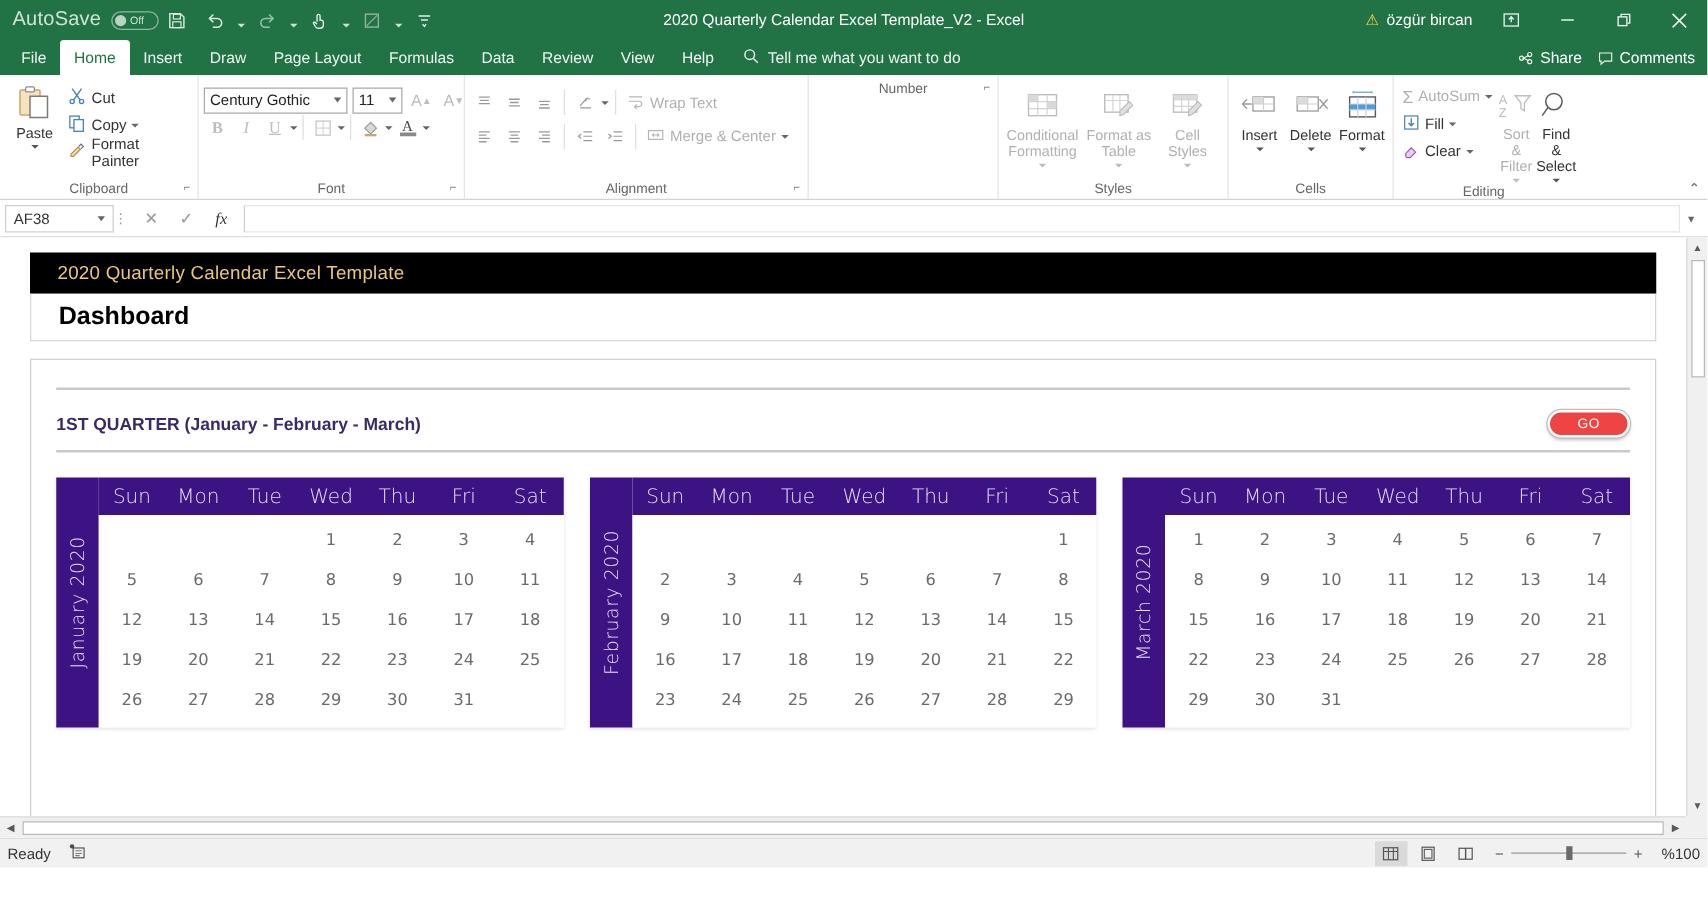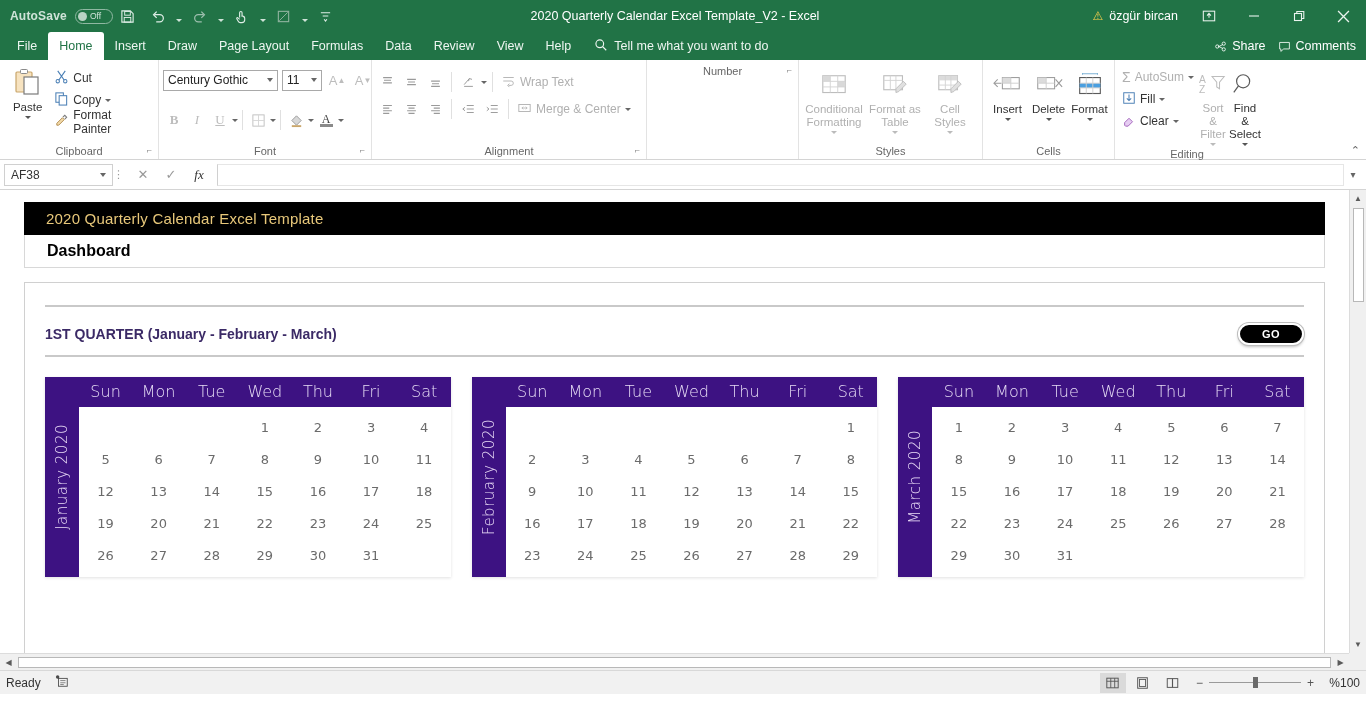--- a/index.html
+++ b/index.html
@@ -9,21 +9,21 @@
     font-family: "Liberation Sans", sans-serif;
     background: #fff;
   }
 
   
   .titlebar {
     height: 32px; background: #217346; position: relative;
     display: flex; align-items: center; color: #fff;
   }
   .qat { display: flex; align-items: center; gap: 0; padding-left: 10px; }
-  .autosave-label { font-size: 12px; color: #cfe3d8; margin-right: 8px; letter-spacing: .2px; font-weight: bold; }
+  .autosave-label { font-size: 16px; color: #cfe3d8; margin-right: 8px; letter-spacing: .2px; }
   .toggle {
     width: 38px; height: 15px; border-radius: 8px; border: 1px solid #8fb8a2;
     display: flex; align-items: center; padding: 0 2px; gap: 3px;
   }
   .toggle .knob { width: 9px; height: 9px; border-radius: 50%; background: #b9d3c5; }
   .toggle .offtxt { font-size: 8.5px; color: #cfe3d8; }
   .qat-btn {
     width: 30px; height: 26px; display: flex; align-items: center; justify-content: center;
     color: #dfeee7;
   }
@@ -100,21 +100,21 @@
     display: flex; align-items: center; padding: 0 4px; font-size: 12px; color: #555;
   }
   .collapse-ribbon { position: absolute; right: 6px; bottom: 2px; font-size: 11px; color: #666; }
 
   
   .formula-row {
     height: 30px; background: #fff; display: flex; align-items: center;
     border-bottom: 1px solid #d4d4d4; padding: 0 4px;
   }
   .namebox {
-    width: 109px; height: 22px; border: 1px solid #d0d0d0; background: #fff;
+    width: 87px; height: 22px; border: 1px solid #d0d0d0; background: #fff;
     display: flex; align-items: center; padding: 0 6px; font-size: 12px; color: #333;
   }
   .fx-group { display: flex; align-items: center; gap: 0; margin-left: 6px; }
   .fx-btn { width: 28px; height: 22px; display: flex; align-items: center; justify-content: center; font-size: 13px; color: #999; }
   .fx-btn.fx { color: #333; font-style: italic; font-family: "Liberation Serif", serif; }
   .fbar {
     flex: 1; height: 22px; border: 1px solid #e6e6e6; border-left: 1px solid #d0d0d0;
     margin-left: 4px; background: #fff;
   }
   .fbar-caret { width: 18px; display: flex; align-items: center; justify-content: center; color: #666; font-size: 10px; }
@@ -123,21 +123,21 @@
   
   .sheet-wrap { position: relative; height: 480px; background: #fff; overflow: hidden; }
   .sheet { position: absolute; left: 0; top: 0; right: 17px; bottom: 17px; overflow: hidden; background: #fff; }
 
   .banner-block { margin: 12px 24px 0 24px; }
   .banner-black {
     background: #000; color: #e8c87a; font-size: 15px; padding: 8px 22px;
     letter-spacing: .2px;
   }
   .banner-white {
-    background: #fff; color: #000; font-weight: bold; font-size: 16px;
+    background: #fff; color: #000; font-weight: bold; font-size: 20px;
     padding: 7px 22px; border: 1px solid #d8d8d8; border-top: none;
   }
 
   .card {
     margin: 14px 24px 0 24px; border: 1px solid #d0d0d0; background: #fff;
     padding: 22px 20px 0 20px; height: 600px;
   }
   .main-title {
     text-align: center; font-size: 40px; letter-spacing: .5px;
     font-family: "DejaVu Sans", sans-serif; font-weight: 300; padding: 6px 0 28px 0;
@@ -145,21 +145,21 @@
   .mt1 { color: #3b2a66; }
   .mt2 { color: #a0439b; }
   .mt3 { color: #d9577d; }
   .mt4 { color: #e8c87a; }
 
   .rule { height: 2px; background: #c9c9c9; margin: 0 0 16px 0; }
   .quarter-row { display: flex; align-items: center; position: relative; padding-bottom: 10px; }
   .quarter-title { font-size: 14px; font-weight: bold; color: #3b2a66; }
   .go-btn {
     margin-left: auto; width: 66px; height: 22px; border-radius: 11px;
-    background: #000000; color: #fff; font-size: 11px; font-weight: bold;
+    background: #ef4444; color: #fff; font-size: 11px; font-weight: normal;
     display: flex; align-items: center; justify-content: center;
     border: 2px solid #fff; box-shadow: 0 0 0 1px #bdbdbd, 0 2px 3px rgba(0,0,0,.25);
     letter-spacing: .5px;
   }
   .rule2 { height: 2px; background: #c9c9c9; margin-bottom: 20px; }
 
   .cals { display: flex; gap: 21px; }
   .cal { flex: 1; display: flex; background: #fbfbfb; box-shadow: 0 1px 3px rgba(0,0,0,.12); }
   .cal-side {
     width: 34px; background: #3d1282; display: flex; align-items: center; justify-content: center;
@@ -393,21 +393,21 @@
         </div>
       </div>
     </div>
     <div class="group-label">
       <span>Clipboard</span>
       <span class="dialog-launcher">⌐</span>
     </div>
   </div>
 
   <div class="group" style="width:213px">
-    <div class="group-body" style="flex-direction:column;gap:18px;padding-top:6px">
+    <div class="group-body" style="flex-direction:column;gap:0;padding-top:6px">
       <div style="display:flex;align-items:center;gap:4px">
         <div class="font-box">
           <span>Century Gothic</span>
           <span class="box-caret"></span>
         </div>
         <div class="size-box">
           <span>11</span>
           <span class="box-caret"></span>
         </div>
         <div class="ic-btn dis">A<sup style="font-size:8px">▲</sup></div>

